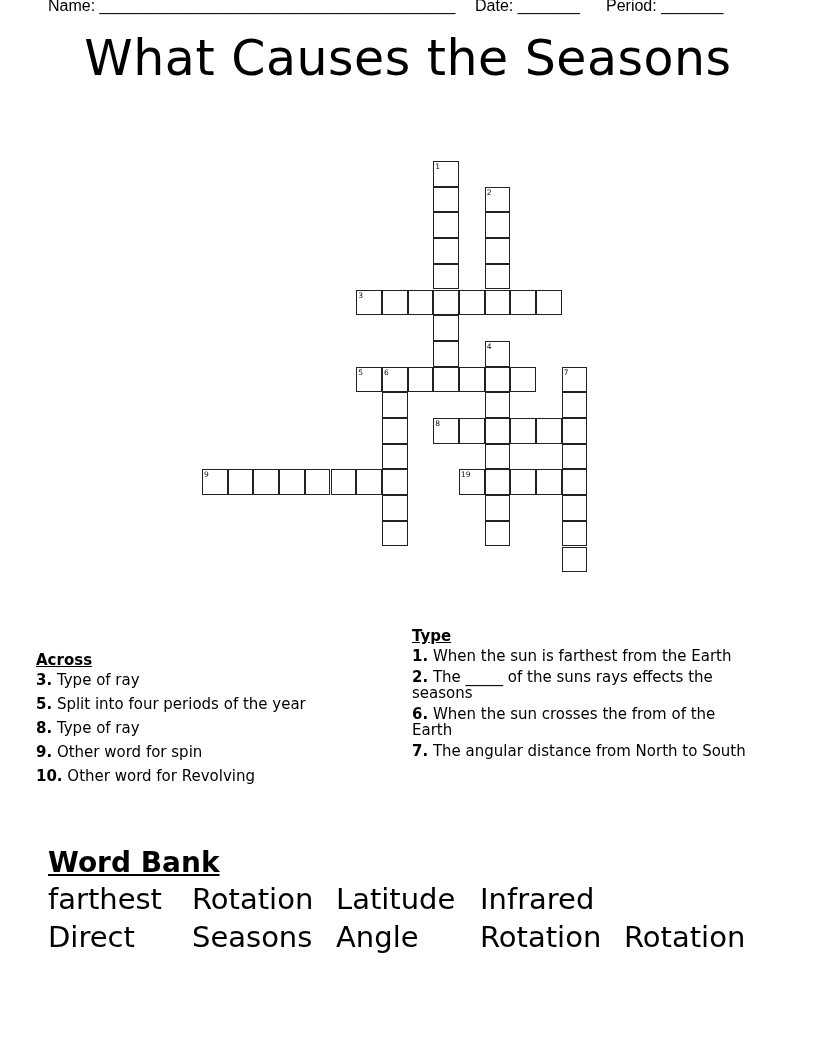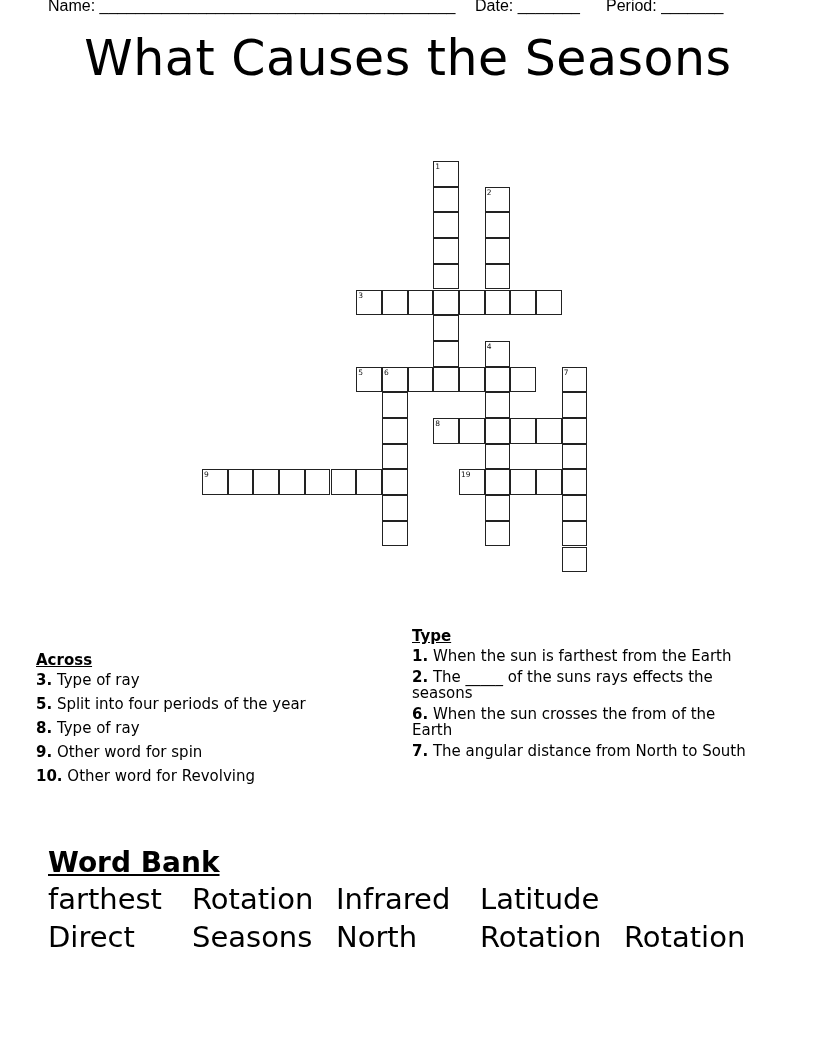--- a/index.html
+++ b/index.html
@@ -133,23 +133,23 @@
   <div class="clue"><b>2.</b><span> The _____ of the suns rays effects the seasons</span></div>
   <div class="clue"><b>6.</b><span> When the sun crosses the from of the Earth</span></div>
   <div class="clue"><b>7.</b><span> The angular distance from North to South</span></div>
 </div>
 
 <div class="wb-title">Word Bank</div>
 <div class="wb">
   <div class="wb-row">
     <span class="wb-word">farthest</span>
     <span class="wb-word">Rotation</span>
+    <span class="wb-word">Latitude</span>
     <span class="wb-word">Infrared</span>
-    <span class="wb-word">Latitude</span>
   </div>
   <div class="wb-row">
     <span class="wb-word">Direct</span>
     <span class="wb-word">Seasons</span>
-    <span class="wb-word">North</span>
+    <span class="wb-word">Angle</span>
     <span class="wb-word">Rotation</span>
     <span class="wb-word">Rotation</span>
   </div>
 </div>
 
 </body></html>

